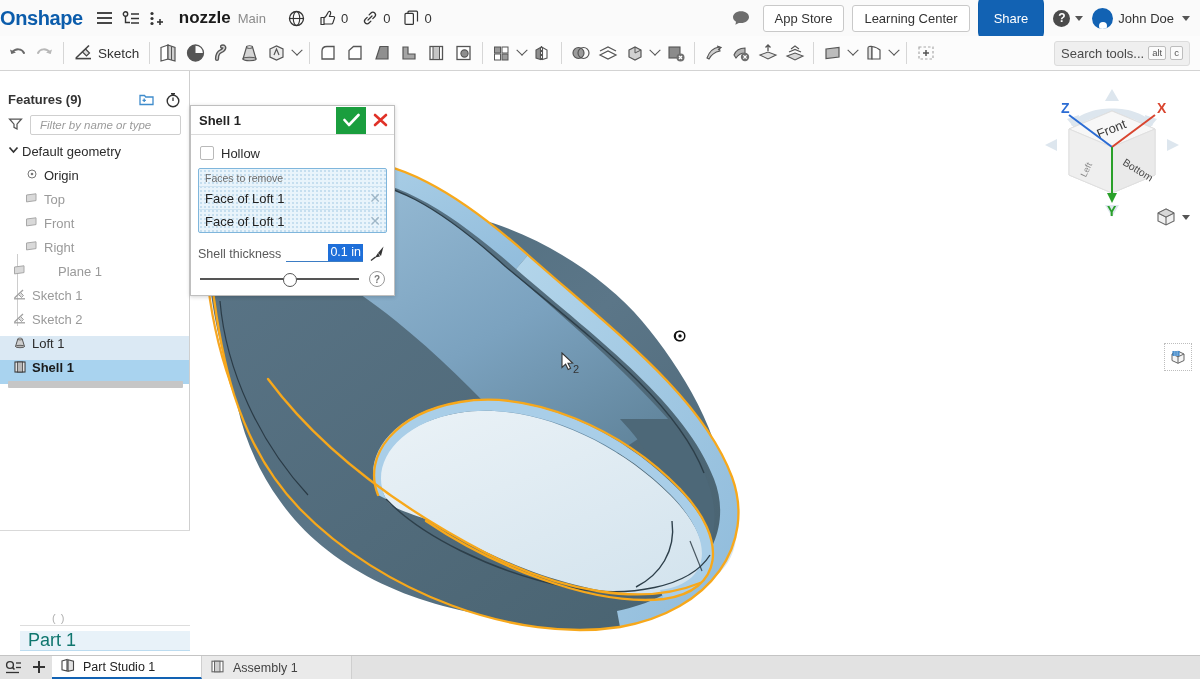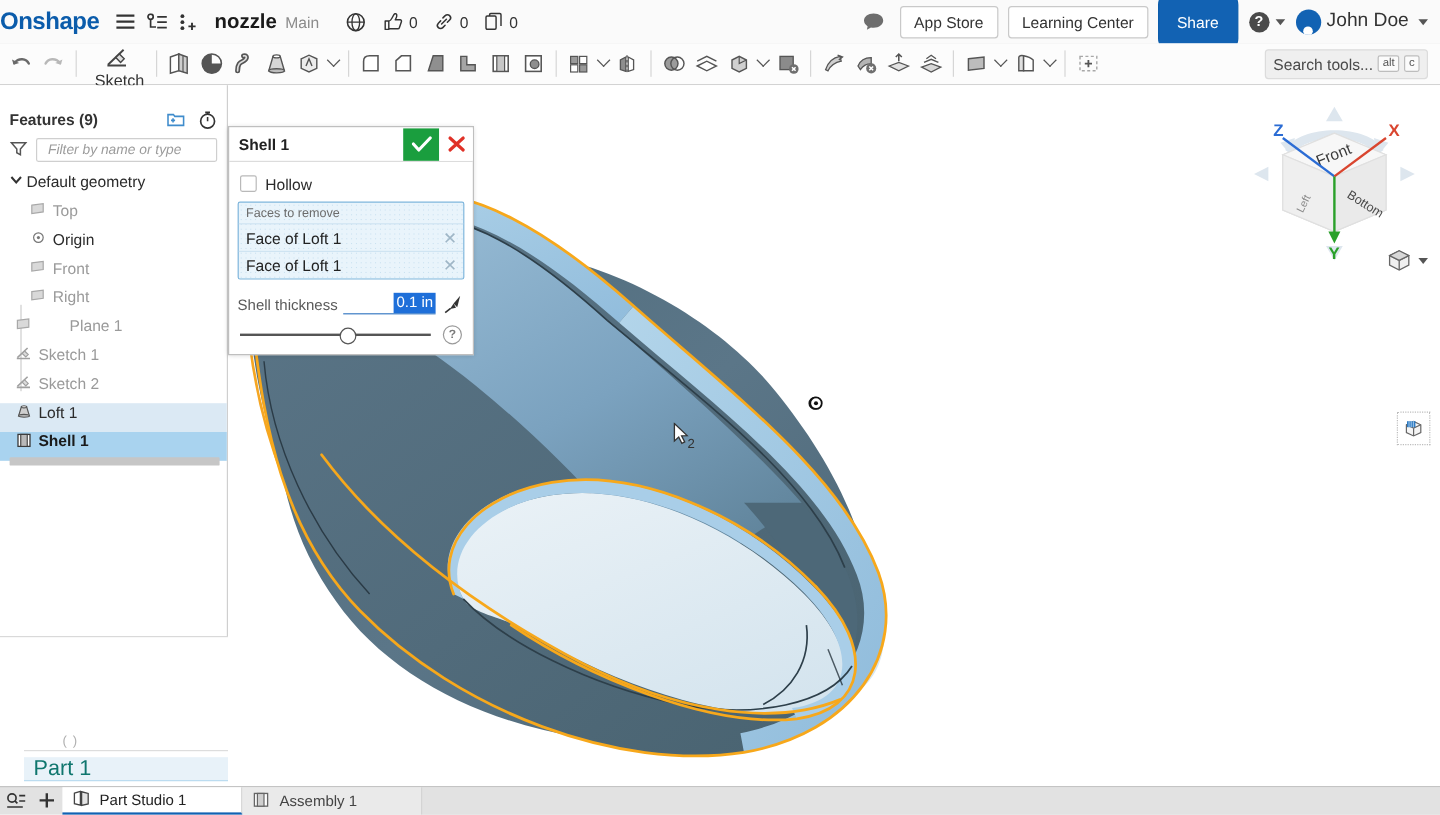--- a/index.html
+++ b/index.html
@@ -50,36 +50,36 @@
   .caret{
     width:0;height:0;border-left:4px solid transparent;border-right:4px solid transparent;
     border-top:5px solid #555;margin-left:5px;
   }
   .avatar{
     width:21px;height:21px;border-radius:50%;background:#1262b3;
     display:flex;align-items:flex-end;justify-content:center;overflow:hidden;margin-right:5px;
   }
   .avatar .head{width:8px;height:8px;border-radius:50%;background:#fff;margin-bottom:-1px;
     box-shadow:0 9px 0 0 #fff, 0 9px 0 3px #fff;}
-  .user-name{font-size:16px;color:#333;margin-right:3px;}
+  .user-name{font-size:13px;color:#333;margin-right:3px;}
   .user-wrap{display:flex;align-items:center;margin-right:10px;cursor:pointer;}
 
   
   .toolbar{
     position:absolute;left:0;top:36px;width:1200px;height:35px;
     background:#fcfcfc;border-bottom:1px solid #d3d3d3;
     display:flex;align-items:center;padding-left:4px;box-sizing:border-box;
   }
   .tool{
     width:27px;height:30px;display:flex;align-items:center;justify-content:center;
     cursor:pointer;flex:0 0 auto;
   }
   .tool-sep{width:1px;height:22px;background:#d6d6d6;margin:0 5px;flex:0 0 auto;}
   .sketch-btn{
-    display:flex;align-items:center;cursor:pointer;padding:0 5px;height:28px;flex-direction:column;
+    display:flex;align-items:center;cursor:pointer;padding:0 5px;height:28px;
   }
   .sketch-btn .lbl{font-size:13.5px;color:#333;margin-left:5px;}
   .dd{
     width:14px;height:28px;display:flex;align-items:center;justify-content:center;cursor:pointer;
   }
   .dd i{
     display:block;width:7px;height:7px;border-right:1.6px solid #555;border-bottom:1.6px solid #555;
     transform:rotate(45deg) translate(-2px,-2px);
   }
   .search-tools{
@@ -592,37 +592,37 @@
 
       <div class="trow">
         <span class="tw">
           <svg width="11" height="11" viewBox="0 0 11 11">
               <path d="M1.5 3.5 L5.5 8 L9.5 3.5" fill="none" stroke="#333" stroke-width="1.7"></path>
             </svg>
         </span>
         <span class="tl">Default geometry</span>
       </div>
 
-      <div class="trow indent dim">
-        <span class="ti">
-          <svg width="14" height="12" viewBox="0 0 14 12">
-              <path d="M1.5 3 L11 1.8 L11 8.6 L1.5 9.9 Z" fill="#d9d9d9" stroke="#a8a8a8" stroke-width="1"></path>
-            </svg>
-        </span>
-        <span class="tl">Top</span>
-      </div>
-
       <div class="trow indent">
         <span class="ti">
           <svg width="12" height="12" viewBox="0 0 12 12">
             <circle cx="6" cy="6" r="4" fill="none" stroke="#777" stroke-width="1"></circle>
             <circle cx="6" cy="6" r="1.3" fill="#777"></circle>
           </svg>
         </span>
         <span class="tl">Origin</span>
+      </div>
+
+      <div class="trow indent dim">
+        <span class="ti">
+          <svg width="14" height="12" viewBox="0 0 14 12">
+              <path d="M1.5 3 L11 1.8 L11 8.6 L1.5 9.9 Z" fill="#d9d9d9" stroke="#a8a8a8" stroke-width="1"></path>
+            </svg>
+        </span>
+        <span class="tl">Top</span>
       </div>
 
       <div class="trow indent dim">
         <span class="ti">
           <svg width="14" height="12" viewBox="0 0 14 12">
               <path d="M1.5 3 L11 1.8 L11 8.6 L1.5 9.9 Z" fill="#d9d9d9" stroke="#a8a8a8" stroke-width="1"></path>
             </svg>
         </span>
         <span class="tl">Front</span>
       </div>

